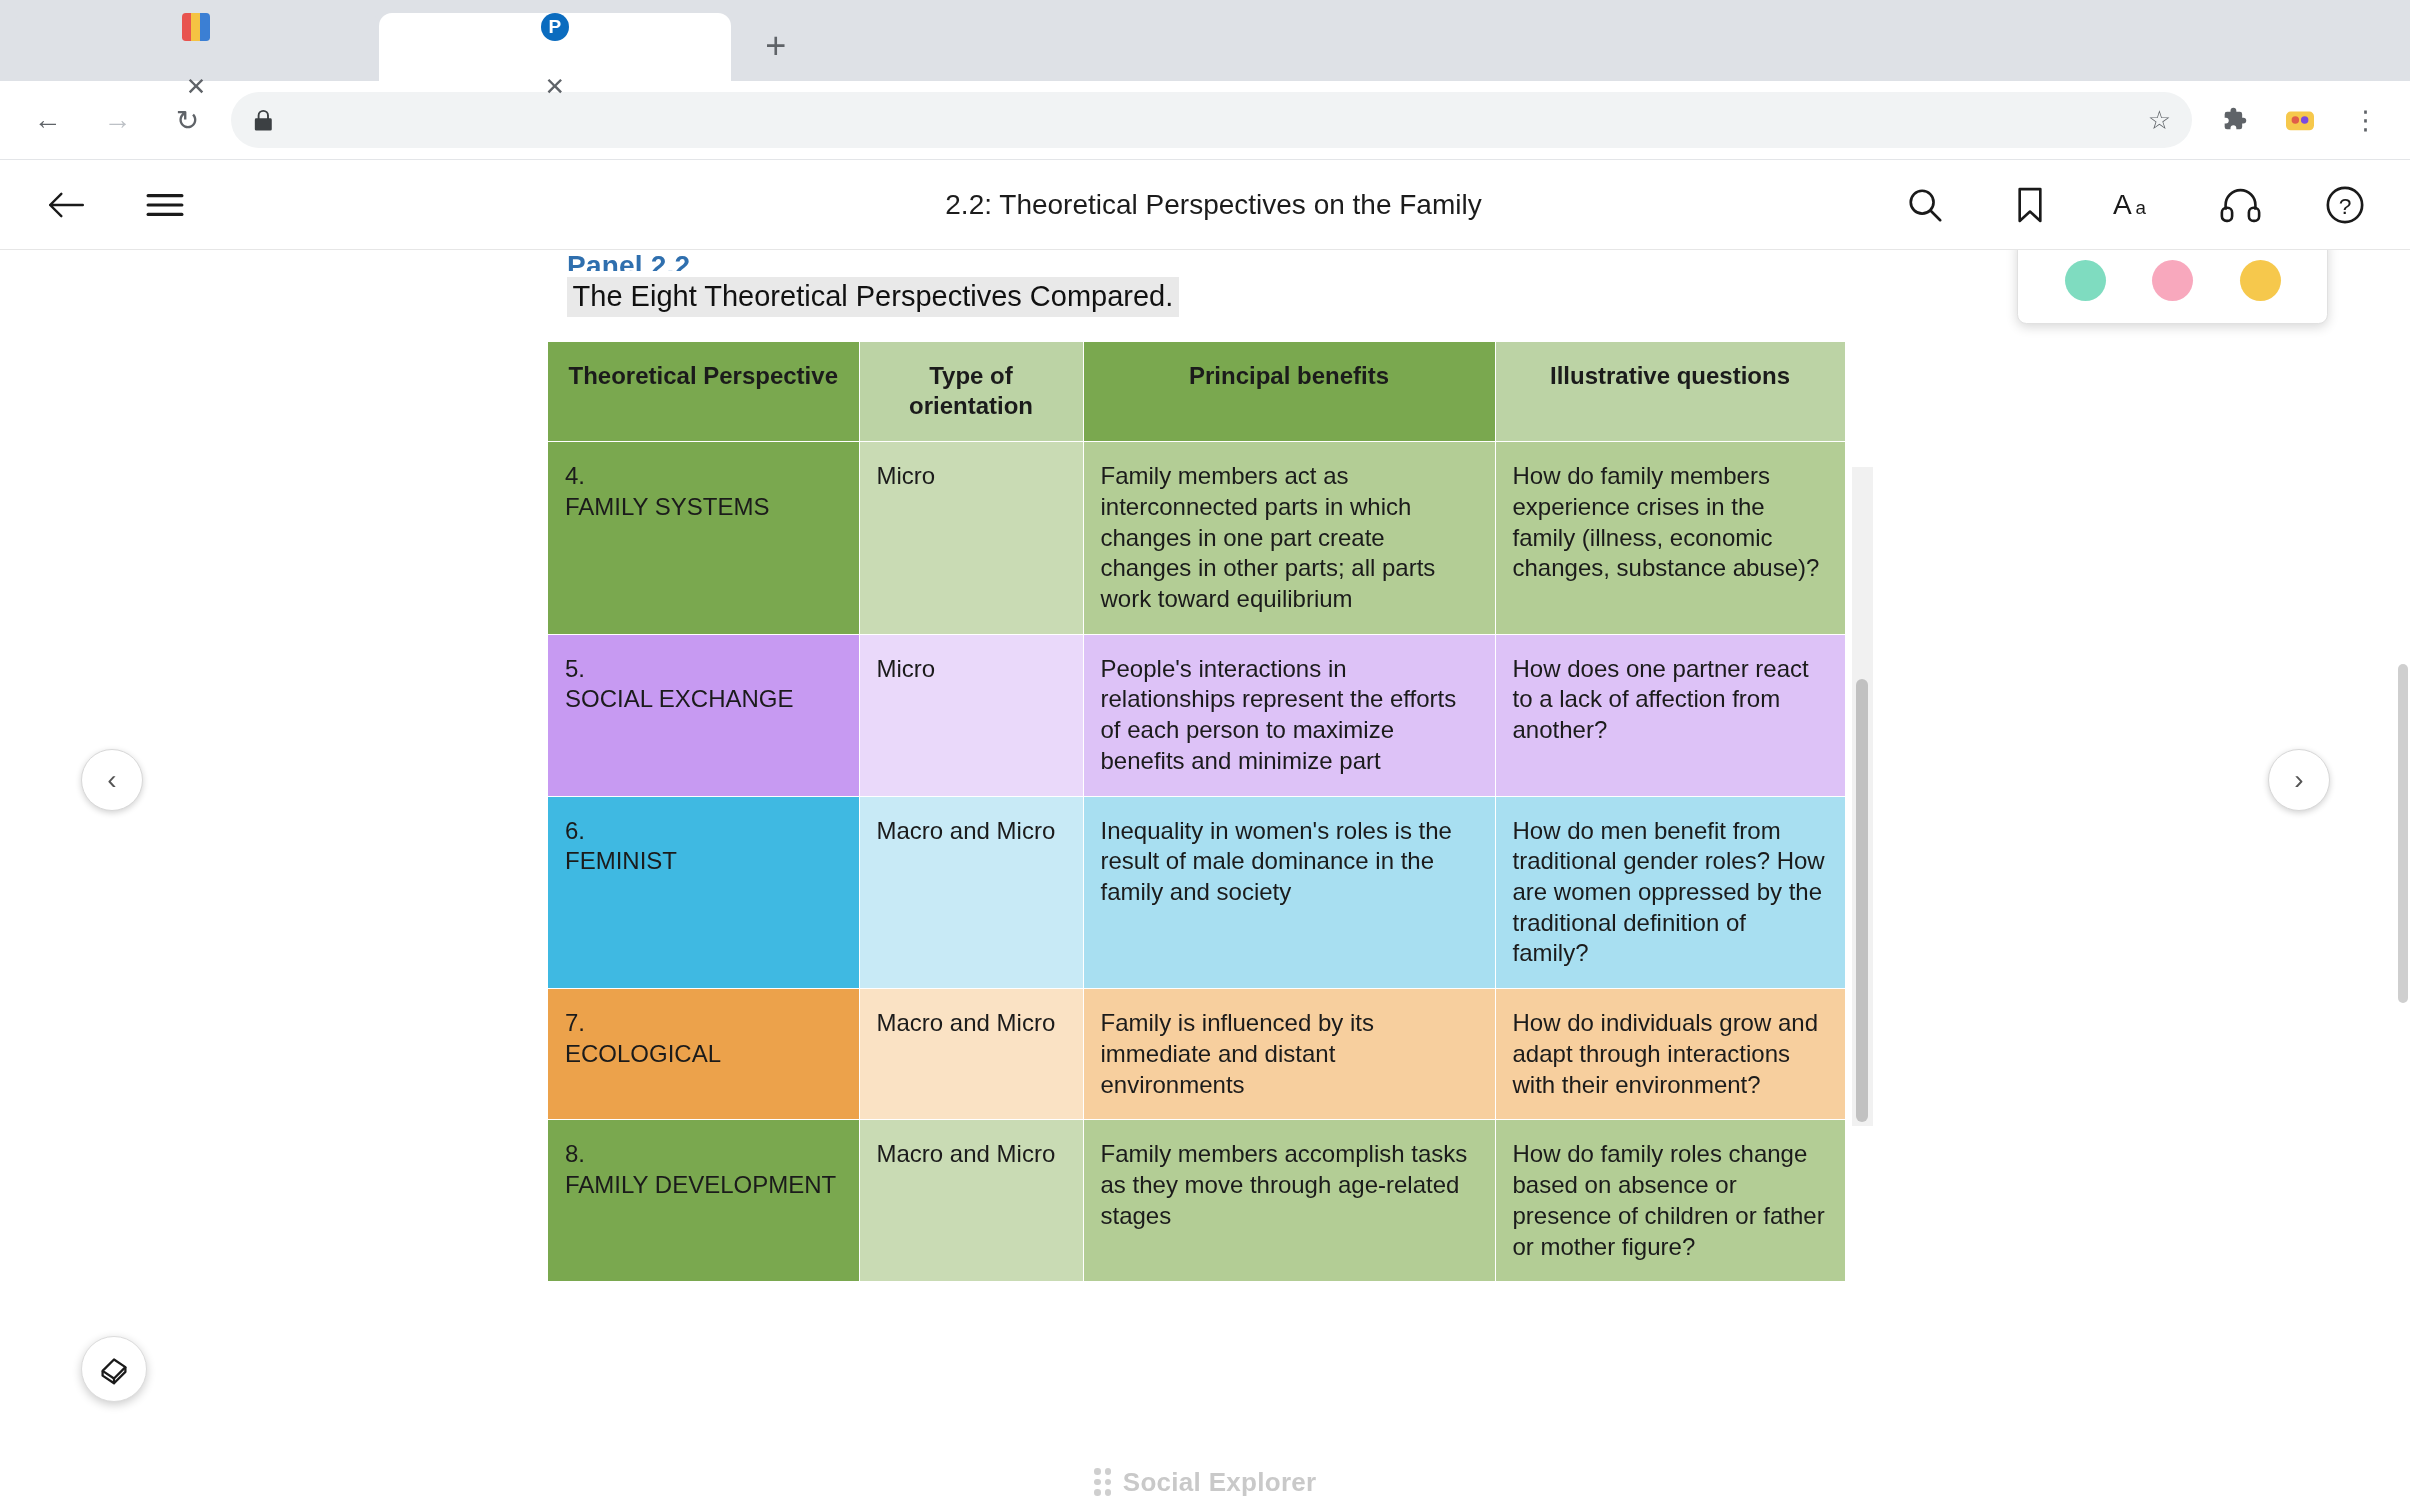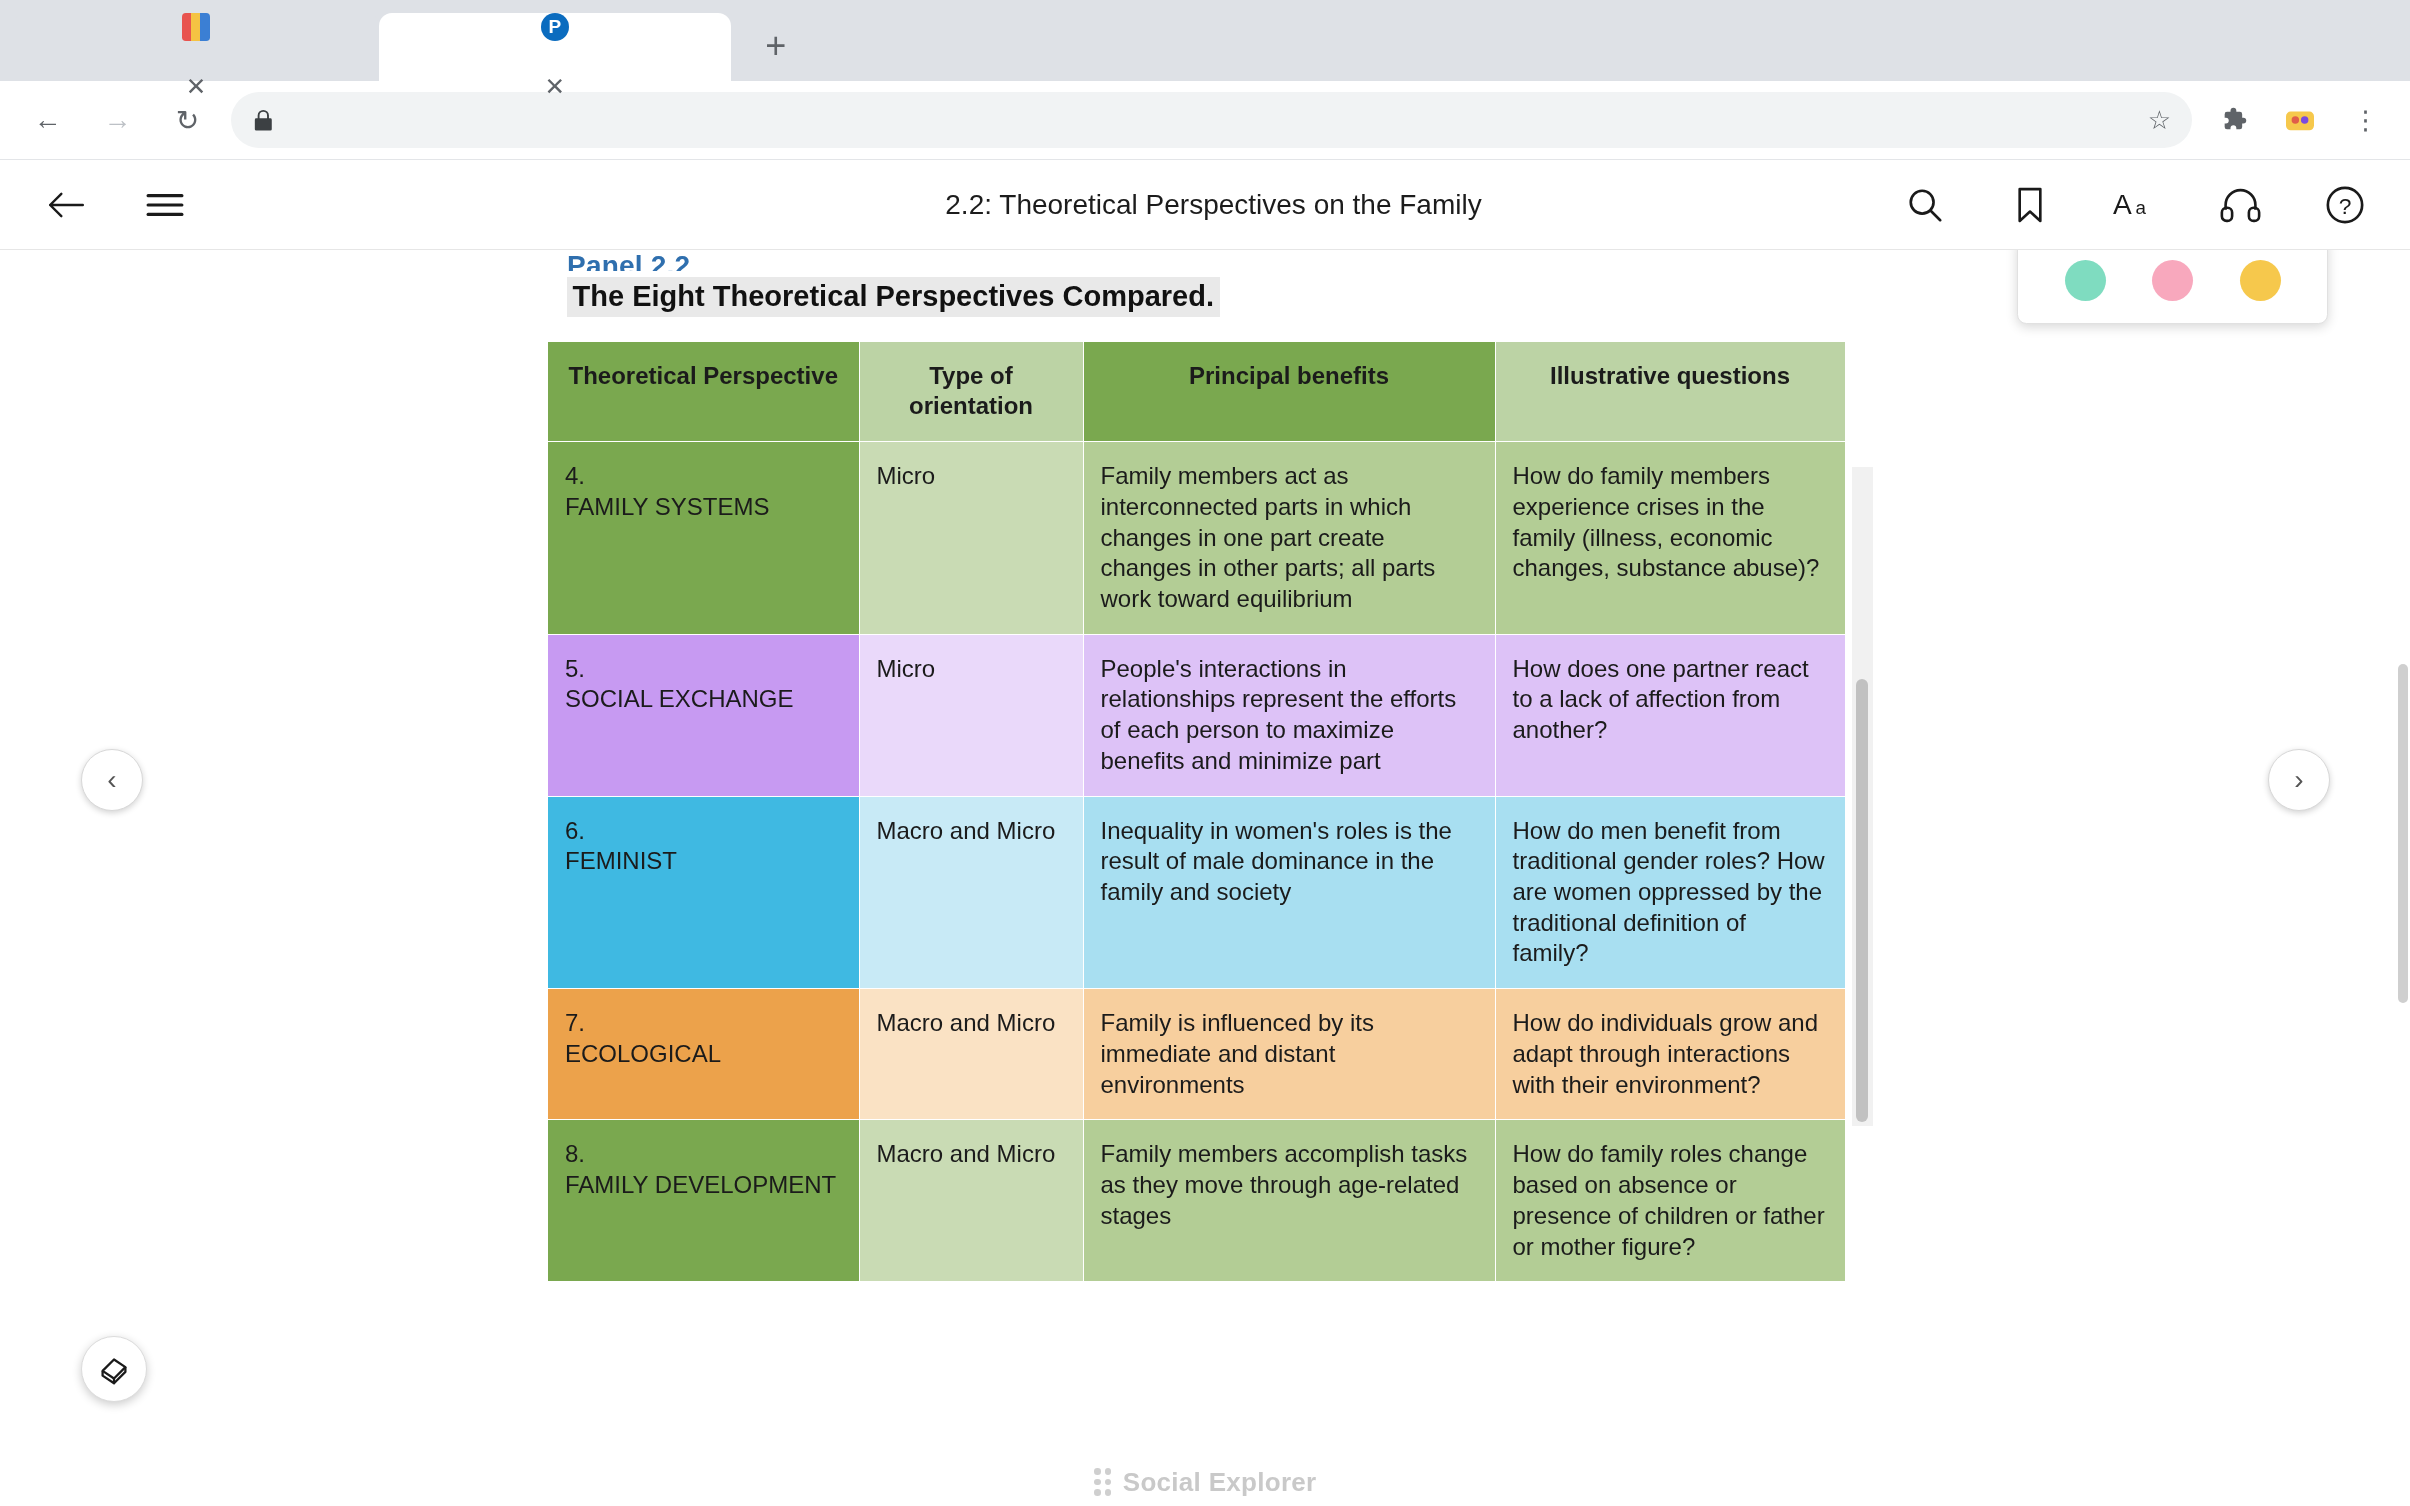--- a/index.html
+++ b/index.html
@@ -139,21 +139,21 @@
     font-weight: 700;
     color: #2f6fae;
     letter-spacing: 0.2px;
     margin: 0 0 5.6px 19px;
     height: 21px;
     overflow: hidden;
   }
   .panel-title {
     display: inline-block;
     font-size: 29px;
-    font-weight: 700;
+    font-weight: 400;
     color: #111;
     background: #e9e9e9;
     padding: 3.8px 5.6px;
     margin-left: 19px;
   }
 
   table.matrix {
     border-collapse: collapse;
     margin-top: 24.5px;
     margin-left: 0px;

